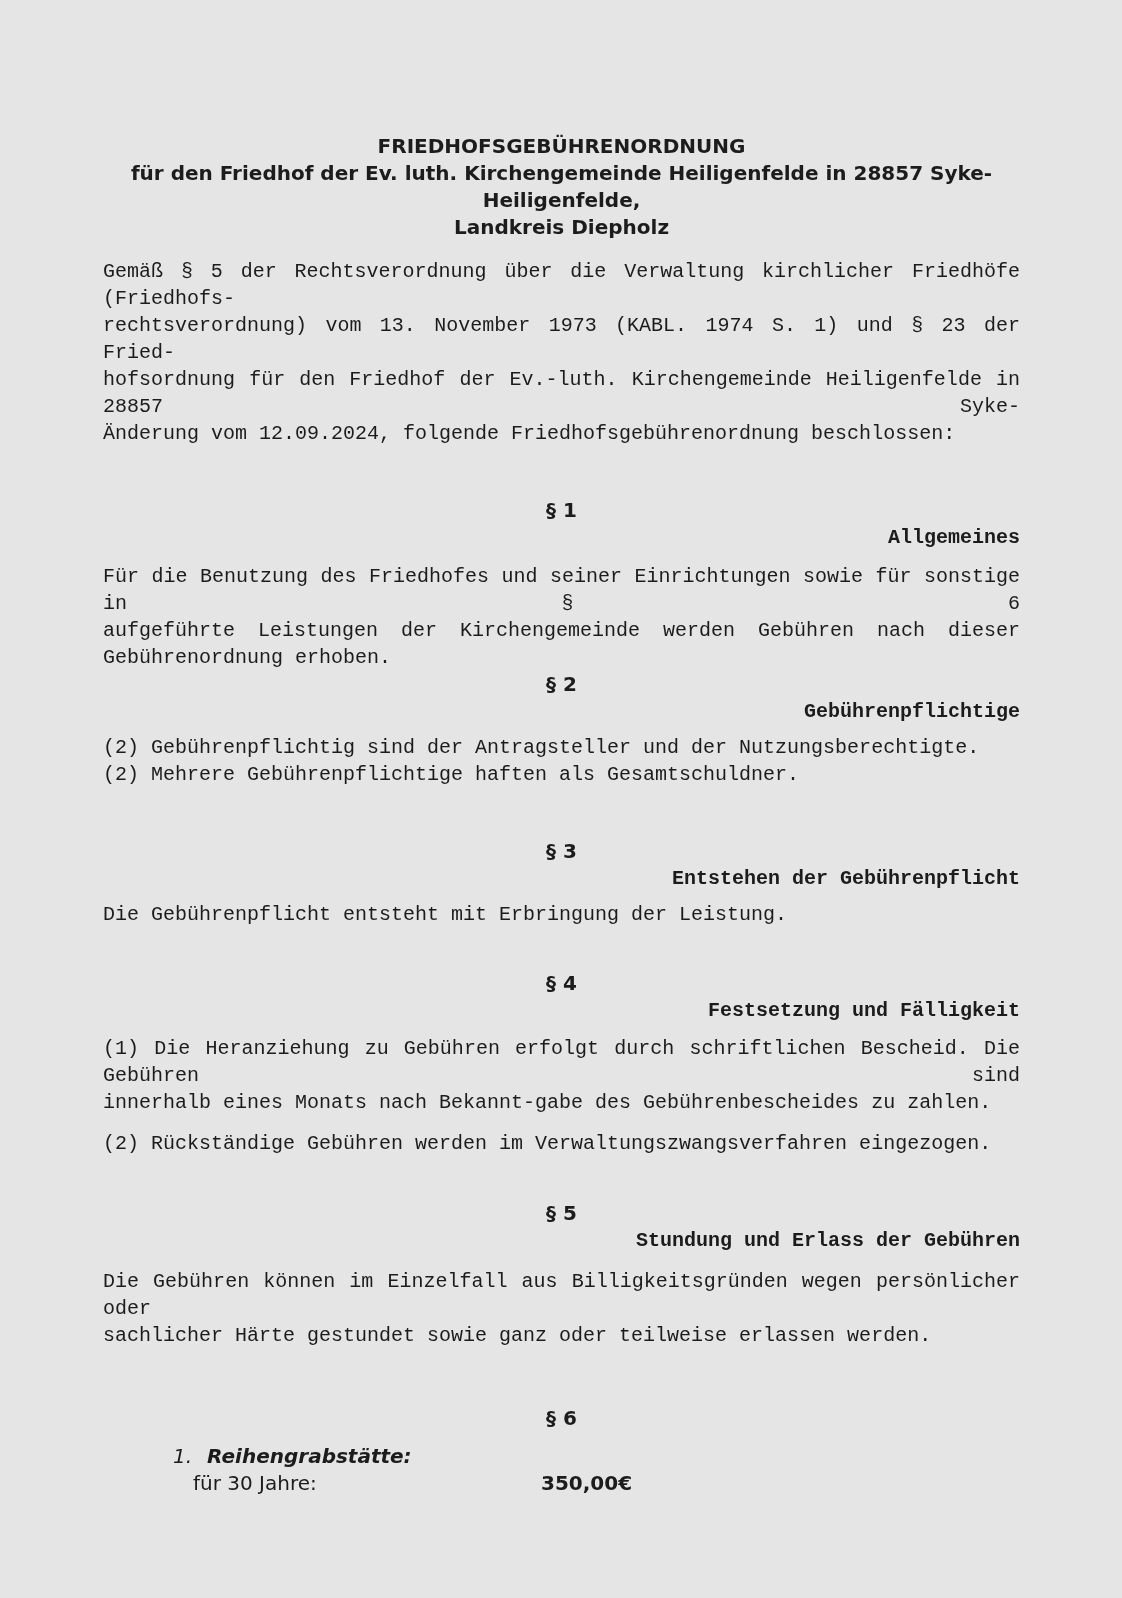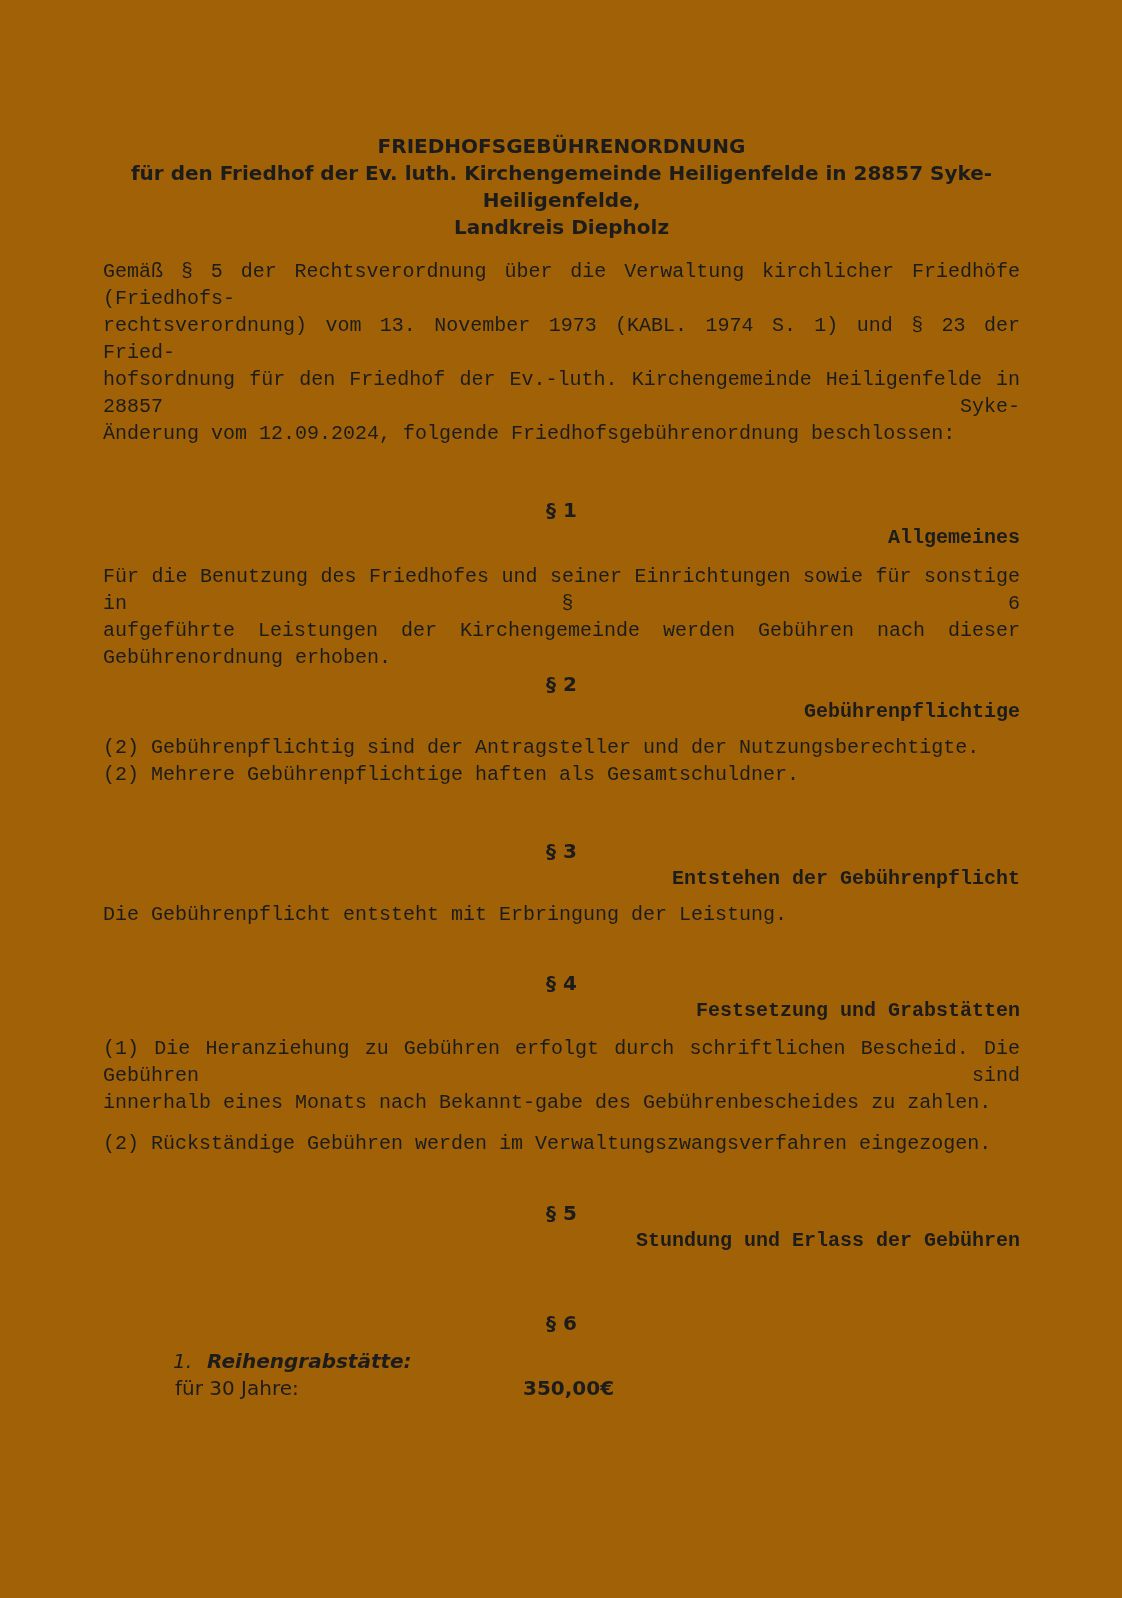--- a/index.html
+++ b/index.html
@@ -1,21 +1,21 @@
 <!DOCTYPE html>
 <html><head>
 <meta charset="utf-8">
 <style>
   * { margin: 0; padding: 0; box-sizing: border-box; }
   html, body { background: #ffffff; }
   .page {
     position: relative;
     width: 1122px;
     height: 1598px;
-    background: #a16207;
+    background: #e5e5e5;
     overflow: hidden;
     font-family: "DejaVu Sans", "Liberation Sans", sans-serif;
     font-size: 20px;
     line-height: 27px;
     color: #1c1c1c;
   }
   .content {
     position: absolute;
     left: 103px;
     top: 0;
@@ -27,21 +27,21 @@
     text-align: justify;
     text-align-last: justify;
     text-justify: inter-word;
     font-family: Liberation Mono, monospace;
   }
   .just > div:last-child { text-align-last: left; }
   .sec-num { text-align: center; font-weight: 700; }
   .sec-title > div { text-align: right; font-weight: 700; font-family: Liberation Mono, monospace; }
   .tariff-item { margin-left: 70px; font-style: italic; }
   .tariff-item .num { margin-right: 15px; }
-  .fee-row { position: relative; margin-left: 72px; }
+  .fee-row { position: relative; margin-left: 90px; }
   .fee-price { position: absolute; left: 348px; top: 0; font-weight: 700; }
 </style>
 </head>
 <body>
 
 <div class="page">
   <div class="content">
 
     <div class="center-block bold" style="margin-top:133px">
         <div>FRIEDHOFSGEBÜHRENORDNUNG</div>
@@ -81,33 +81,37 @@
     <div class="sec-num" style="margin-top:50px">§ 3</div>
     <div class="sec-title">
         <div>Entstehen der Gebührenpflicht</div>
       </div>
     <div class="just" style="margin-top:9px">
         <div>Die Gebührenpflicht entsteht mit Erbringung der Leistung.</div>
       </div>
 
     <div class="sec-num" style="margin-top:42px">§ 4</div>
     <div class="sec-title">
-        <div>Festsetzung und Grabstätten</div>
+        <div>Festsetzung und Fälligkeit</div>
       </div>
     <div class="just" style="margin-top:11px">
         <div>(1) Die Heranziehung zu Gebühren erfolgt durch schriftlichen Bescheid. Die Gebühren sind</div>
         <div>innerhalb eines Monats nach Bekannt-gabe des Gebührenbescheides zu zahlen.</div>
       </div>
     <div class="just" style="margin-top:14px">
         <div>(2) Rückständige Gebühren werden im Verwaltungszwangsverfahren eingezogen.</div>
       </div>
 
     <div class="sec-num" style="margin-top:43px">§ 5</div>
     <div class="sec-title">
         <div>Stundung und Erlass der Gebühren</div>
+      </div>
+    <div class="just" style="margin-top:14px">
+        <div>Die Gebühren können im Einzelfall aus Billigkeitsgründen wegen persönlicher oder</div>
+        <div>sachlicher Härte gestundet sowie ganz oder teilweise erlassen werden.</div>
       </div>
 
     <div class="sec-num" style="margin-top:56px">§ 6</div>
 
     <div class="tariff-item" style="margin-top:11px">
       <span class="num">1.</span><span class="bold">Reihengrabstätte:</span>
     </div>
 
     <div class="fee-row">
       <span>für 30 Jahre:</span>

